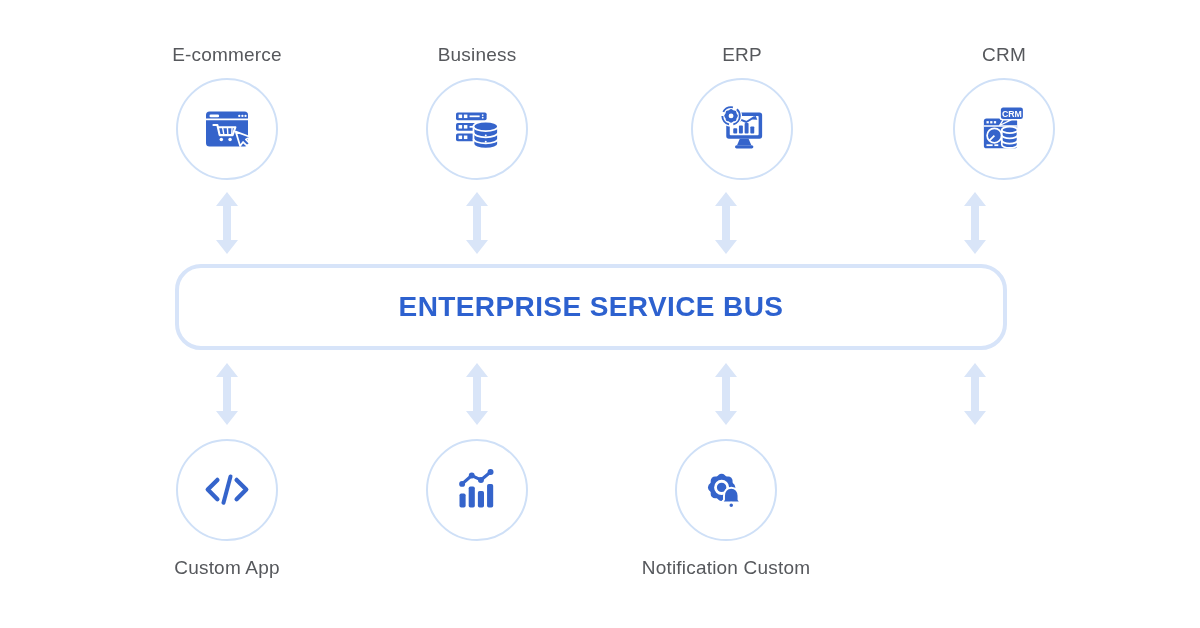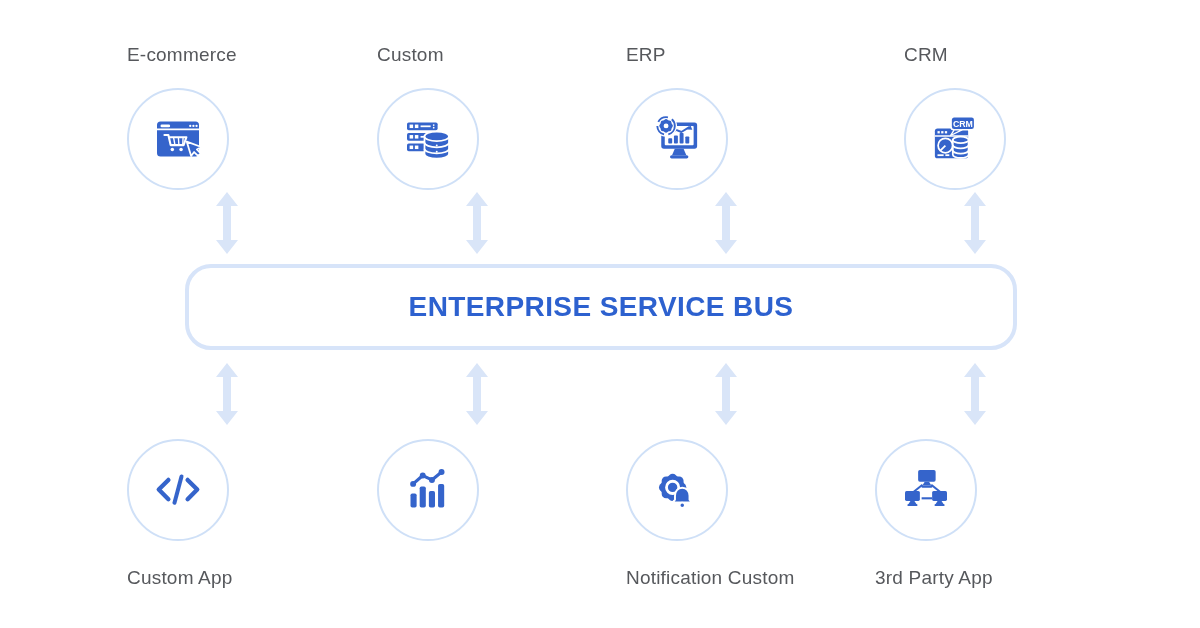--- a/index.html
+++ b/index.html
@@ -1,36 +1,36 @@
 <!DOCTYPE html>
 <html><head>
 <meta charset="utf-8">
 <style>
   html,body{margin:0;padding:0;background:#fff;}
   .canvas{
     position:relative;width:1200px;height:628px;background:#ffffff;
     font-family:"Liberation Sans","DejaVu Sans",sans-serif;overflow:hidden;
   }
-  .node{position:absolute;width:200px;display:flex;flex-direction:column;gap:10px;}
+  .node{position:absolute;width:200px;display:flex;flex-direction:column;align-items:center;}
   .node-label{
     font-size:19px;color:#56585c;letter-spacing:.2px;line-height:22px;white-space:nowrap;
   }
   .circle{
     width:98px;height:98px;border-radius:50%;background:#fff;
     border:2px solid #cfe0f7;display:flex;align-items:center;justify-content:center;
   }
   .node.top{top:44px;}
   .node.top .circle{margin-top:12px;}
   .node.bottom{top:439px;}
   .node.bottom .node-label{margin-top:16px;}
   .arrow{position:absolute;width:22px;height:62px;}
   .arrow.toprow{top:192px;}
   .arrow.bottomrow{top:363px;}
   .bus{
-    position:absolute;left:185px;top:264px;width:832px;height:86px;box-sizing:border-box;
+    position:absolute;left:175px;top:264px;width:832px;height:86px;box-sizing:border-box;
     background:#fff;border:4px solid #d7e4f9;border-radius:26px;
     display:flex;align-items:center;justify-content:center;
   }
   .bus-label{
     font-size:28px;font-weight:bold;color:#2d61cf;letter-spacing:.4px;white-space:nowrap;
   }
   
   .b{fill:#3564cb;}
   .w{fill:#ffffff;}
   .bs{stroke:#3564cb;fill:none;}
@@ -58,21 +58,21 @@
         <line class="ws" x1="32.5" y1="30.5" x2="33" y2="38.5" stroke-width="1.6"></line>
         <line class="ws" x1="37.8" y1="30.5" x2="37.4" y2="38.5" stroke-width="1.6"></line>
         <circle class="w" cx="25.5" cy="44" r="2"></circle>
           <circle class="w" cx="35.5" cy="44" r="2"></circle>
         <path class="b" d="M42 35 l5 16.5 l3.4-4.6 l4.6 4.4 l3-2.8 l-4.5-4.5 l5.2-2.8 z" stroke="#ffffff" stroke-width="2" stroke-linejoin="round"></path>
       </svg>
     </div>
   </div>
 
   <div class="node top" style="left:377px">
-    <div class="node-label">Custom</div>
+    <div class="node-label">Business</div>
     <div class="circle">
       <svg class="icon" viewBox="0 0 64 64">
         <rect class="b" x="8" y="13" width="35" height="9" rx="2"></rect>
         <rect class="w" x="11" y="15.5" width="4" height="4"></rect>
           <rect class="w" x="17" y="15.5" width="4" height="4"></rect>
         <line class="ws" x1="23.5" y1="17.5" x2="35" y2="17.5" stroke-width="2"></line>
         <circle class="w" cx="38.5" cy="16" r="1"></circle>
           <circle class="w" cx="38.5" cy="19" r="1"></circle>
         <rect class="b" x="8" y="25" width="35" height="9" rx="2"></rect>
         <rect class="w" x="11" y="27.5" width="4" height="4"></rect>
@@ -84,21 +84,21 @@
         <path class="b" d="M28 29 v20 a14 5.5 0 0 0 28 0 v-20 z" stroke="#ffffff" stroke-width="2"></path>
         <ellipse class="b" cx="42" cy="29" rx="14" ry="5.5" stroke="#ffffff" stroke-width="2"></ellipse>
         <path class="ws" d="M28 36 a14 5.5 0 0 0 28 0" stroke-width="2"></path>
         <path class="ws" d="M28 43 a14 5.5 0 0 0 28 0" stroke-width="2"></path>
         <circle class="w" cx="42" cy="39.5" r="1.1"></circle>
           <circle class="w" cx="42" cy="46.5" r="1.1"></circle>
       </svg>
     </div>
   </div>
 
-  <div class="node top" style="left:626px">
+  <div class="node top" style="left:642px">
     <div class="node-label">ERP</div>
     <div class="circle">
       <svg class="icon" viewBox="0 0 64 64">
         <rect class="b" x="14" y="13" width="41" height="30" rx="3"></rect>
         <rect class="w" x="18" y="17" width="33" height="22" rx="1"></rect>
         <rect class="b" x="22" y="31" width="4.5" height="6" rx="1"></rect>
         <rect class="b" x="28.5" y="28" width="4.5" height="9" rx="1"></rect>
         <rect class="b" x="35" y="25" width="4.5" height="12" rx="1"></rect>
         <rect class="b" x="41.5" y="29" width="4.5" height="8" rx="1"></rect>
         <path class="bs" d="M22 27 L31 21.5 L37 24 L46 18.5" stroke-width="2.2" stroke-linecap="round" stroke-linejoin="round"></path>
@@ -221,33 +221,14 @@
           <rect class="b" x="-12.5" y="-12.5" width="25" height="25" rx="5" transform="rotate(45)"></rect>
           <circle class="ws" cx="0" cy="0" r="7" stroke-width="3.2"></circle>
         </g>
         <path class="b" d="M38 29.5 c-5.2 0 -8.3 4.2 -8.3 9.2 v4.3 l-2.6 3.2 h21.8 l-2.6 -3.2 v-4.3 c0 -5 -3.1 -9.2 -8.3 -9.2 z" stroke="#ffffff" stroke-width="2.2" stroke-linejoin="round"></path>
         <circle class="b" cx="38" cy="49.5" r="3" stroke="#ffffff" stroke-width="2"></circle>
       </svg>
     </div>
     <div class="node-label">Notification Custom</div>
   </div>
 
-  <div class="node bottom" style="left:875px">
-    <div class="circle">
-      <svg class="icon" viewBox="0 0 64 64">
-        <line class="bs" x1="28" y1="26" x2="18" y2="34" stroke-width="2.4"></line>
-        <line class="bs" x1="38" y1="26" x2="48" y2="34" stroke-width="2.4"></line>
-        <line class="bs" x1="27" y1="41.5" x2="39" y2="41.5" stroke-width="2.4"></line>
-        <rect class="b" x="23" y="9" width="20" height="13.5" rx="2"></rect>
-        <path class="b" d="M30.5 22.5 l-2.6 4.3 h10.2 l-2.6 -4.3 z"></path>
-        <rect class="b" x="26.5" y="26.8" width="13" height="2.6" rx="1.3"></rect>
-        <rect class="b" x="8" y="33" width="17" height="11.5" rx="1.8"></rect>
-        <path class="b" d="M14.2 44.5 l-2.2 3.6 h9 l-2.2 -3.6 z"></path>
-        <rect class="b" x="10.8" y="48.1" width="11.4" height="2.3" rx="1.1"></rect>
-        <rect class="b" x="39" y="33" width="17" height="11.5" rx="1.8"></rect>
-        <path class="b" d="M45.2 44.5 l-2.2 3.6 h9 l-2.2 -3.6 z"></path>
-        <rect class="b" x="41.8" y="48.1" width="11.4" height="2.3" rx="1.1"></rect>
-      </svg>
-    </div>
-    <div class="node-label">3rd Party App</div>
-  </div>
 
 </div>
 
 </body></html>

